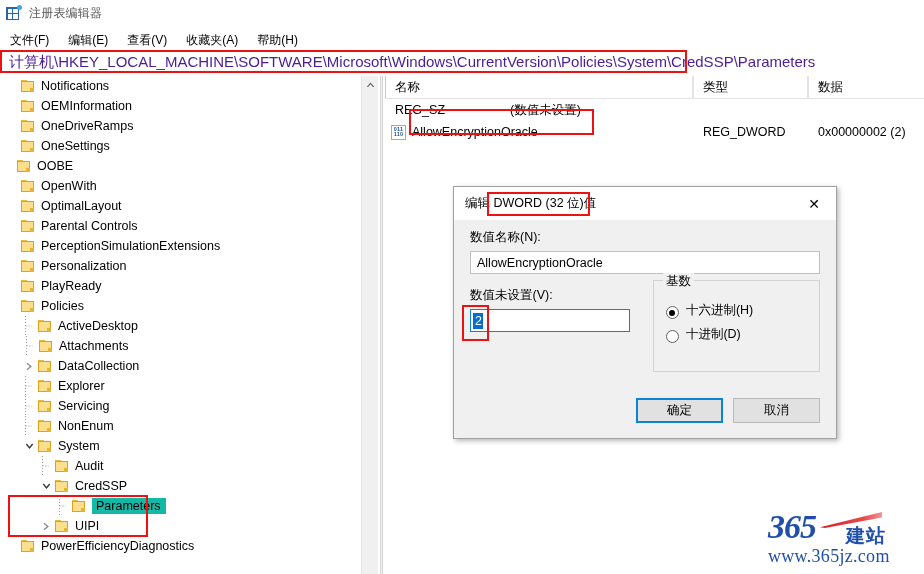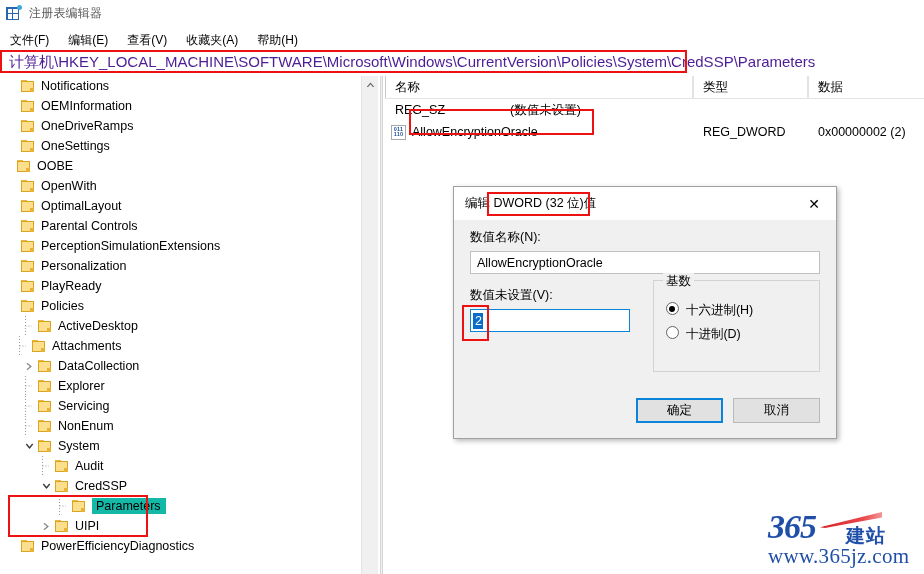--- a/index.html
+++ b/index.html
@@ -232,21 +232,21 @@
     position: relative; border: 1px solid #d2d2d2;
     padding: 14px 10px 12px 12px; margin-top: -7px;
     box-sizing: border-box; height: 92px;
   }
   .groupbox > .gb-title {
     position: absolute; left: 9px; top: -8px;
     background: #f0f0f0; padding: 0 3px;
     font-size: 12.5px; color: #000000;
   }
   .radio-row {
-    display: flex; align-items: flex-start;
+    display: flex; align-items: flex-end;
     font-size: 12.5px; color: #000000; margin-top: 7px;
   }
   .radio-row:first-of-type { margin-top: 6px; }
   .radio {
     width: 13px; height: 13px; border-radius: 50%;
     border: 1px solid #626262; background: #ffffff;
     flex: none; margin-right: 7px; position: relative;
     box-sizing: border-box;
   }
   .radio.on::after {
@@ -292,21 +292,21 @@
     clip-path: polygon(0% 95%, 100% 0%, 100% 34%, 8% 100%);
   }
   .wm-cn {
     position: absolute; right: 0px; top: 18px;
     font-size: 19px; font-weight: bold; color: #1f4fa8;
     letter-spacing: 1px; line-height: 19px;
   }
   .wm-url {
     position: absolute; left: 0; top: 40px;
     font-family: "Liberation Serif", serif;
-    font-size: 21px; line-height: 17px;
+    font-size: 18px; line-height: 17px;
     color: #1f4fa8; letter-spacing: .3px;
   }
 </style>
 </head>
 <body>
 
 <div id="app">
 
   <div class="titlebar">
     <div class="app-icon">
@@ -450,21 +450,21 @@
             <line x1="1.5" y1="10" x2="8" y2="10" stroke="#9a9a9a" stroke-width="1" stroke-dasharray="1 2"></line>
           </svg>
         </span>
         <span class="folder">
           <span class="tab"></span>
           <span class="body"></span>
           <span class="shade"></span>
         </span>
         <span class="tree-label">ActiveDesktop</span>
       </div>
-      <div class="tree-row" style="padding-left: 15px;">
+      <div class="tree-row" style="padding-left: 22px;">
         <span class="tw-twisty">
           <svg width="11" height="20" viewBox="0 0 11 20">
             <line x1="1.5" y1="0" x2="1.5" y2="20" stroke="#9a9a9a" stroke-width="1" stroke-dasharray="1 2"></line>
             <line x1="1.5" y1="10" x2="8" y2="10" stroke="#9a9a9a" stroke-width="1" stroke-dasharray="1 2"></line>
           </svg>
         </span>
         <span class="folder">
           <span class="tab"></span>
           <span class="body"></span>
           <span class="shade"></span>

